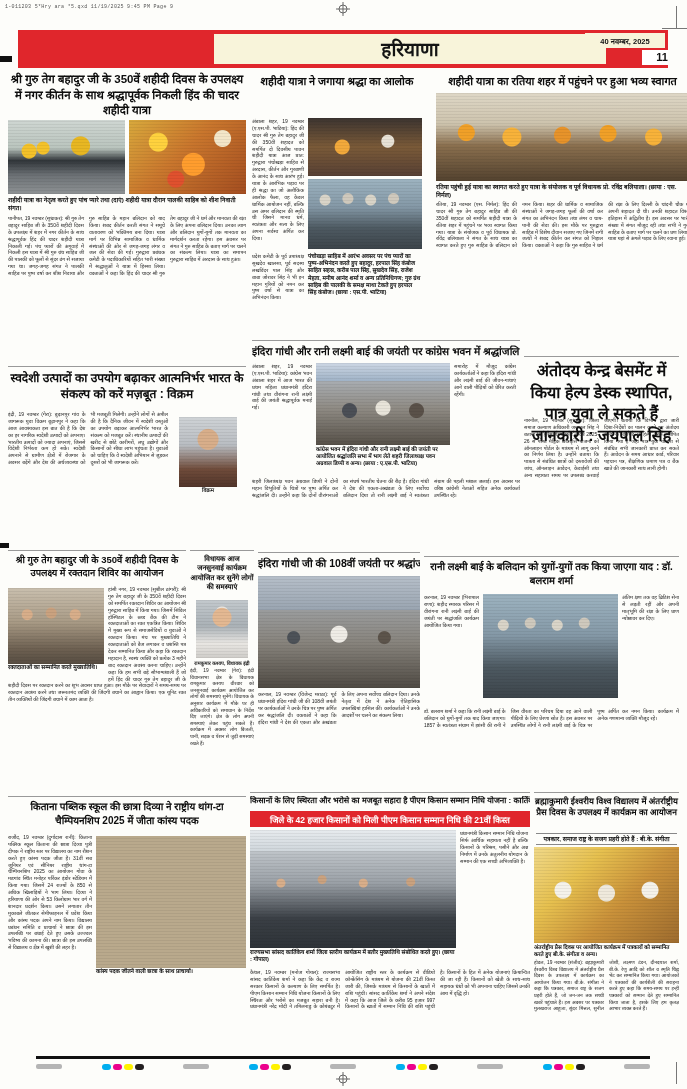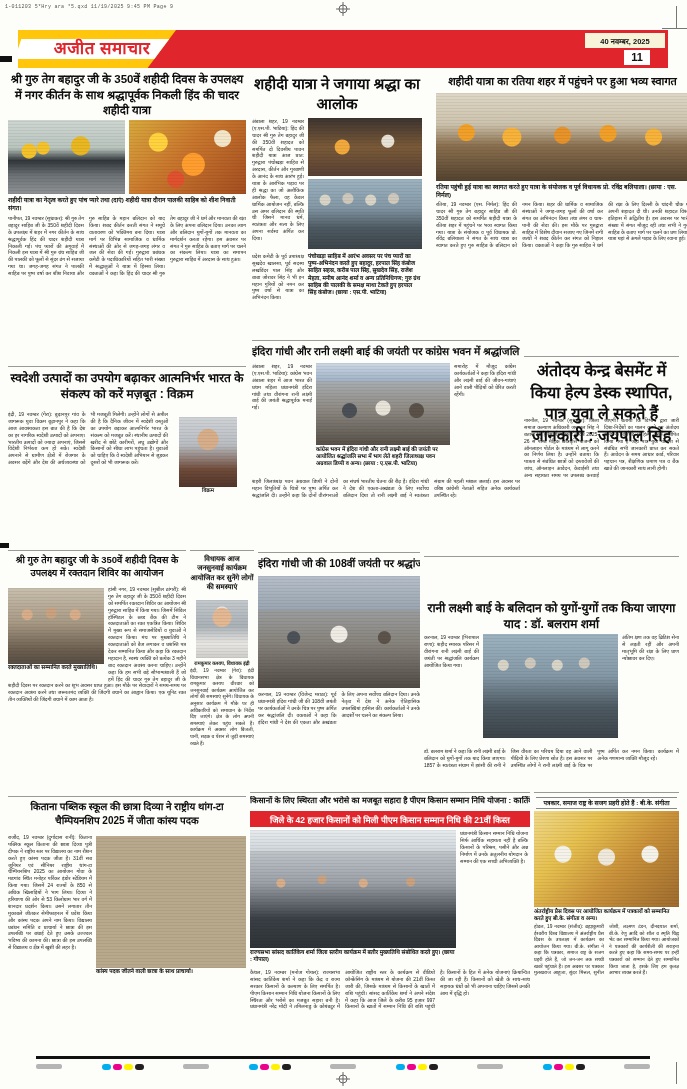--- a/index.html
+++ b/index.html
@@ -28,22 +28,22 @@
               transform:skewX(-18deg); }
   .logo-text{ position:absolute; left:14px; top:6px; width:140px; text-align:center;
               font-size:17px; font-weight:bold; color:var(--masthead_red,#e0262c);
               text-shadow:0 0 1px #fff,0 0 2px #fff; letter-spacing:.5px; }
   .edition-box{ position:absolute; left:196px; top:4px; width:392px; height:30px;
                 background:var(--cream,#f8f4da); display:flex; align-items:center; justify-content:center; }
   .edition-box span{ font-size:19px; font-weight:bold; color:#141414; }
   .date-box{ position:absolute; right:3px; top:3px; width:80px; height:15px;
              background:var(--cream,#f8f4da); display:flex; align-items:center; justify-content:center; }
   .date-box span{ font-size:7.5px; font-weight:bold; color:#111; }
-  .pageno-box{ position:absolute; right:18px; top:20px; width:26px; height:15px;
-               background:#ffffff; border-bottom:2px solid #fff; display:flex; align-items:center; justify-content:center; }
+  .pageno-box{ position:absolute; right:0; top:20px; width:26px; height:15px;
+               background:#ffffff; border-bottom:2px solid #fff; display:flex; align-items:center; justify-content:flex-end; }
   .pageno-box span{ font-size:11px; font-weight:bold; color:#111; }
 
   
   .art{ position:absolute; overflow:hidden; }
   .hl{ font-weight:bold; color:#0d0d0d; text-align:center; line-height:1.35; }
   .subhl{ font-weight:bold; color:#0d0d0d; text-align:center; line-height:1.3;
           border-top:1px solid #888; border-bottom:1px solid #888; padding:1px 0; }
   .bodytxt{ font-size:5px; line-height:1.38; text-align:justify; color:#222; }
   .bodytxt.c2{ column-count:2; column-gap:5px; }
   .bodytxt.c3{ column-count:3; column-gap:5px; }
@@ -155,44 +155,43 @@
         <line x1="7" y1="0" x2="7" y2="14" stroke="#666" stroke-width="1"></line>
         <line x1="0" y1="7" x2="14" y2="7" stroke="#666" stroke-width="1"></line>
       </svg>
   </div>
   <div class="trim-v" style="left:676px;top:6px;height:22px;"></div>
   <div class="trim-h" style="left:662px;top:28px;width:25px;"></div>
   <div class="fold" style="top:56px;width:12px;height:6px;"></div>
   <div class="fold" style="top:543px;width:9px;height:5px;"></div>
 
   <div class="masthead">
-    <div class="logo-wrap">
-      <div class="logo-band"></div>
-      <div class="logo-text">अजीत समाचार</div>
+    <div class="edition-box">
+      <span>हरियाणा</span>
     </div>
     <div class="date-box">
       <span>40 नवम्बर, 2025</span>
     </div>
     <div class="pageno-box">
       <span>11</span>
     </div>
   </div>
 
   <div class="art" style="left:8px;top:72px;width:238px;height:292px;">
     <div class="hl" style="font-size:11.5px;height:46px;">श्री गुरु तेग बहादुर जी के 350वें शहीदी दिवस के उपलक्ष्य में नगर कीर्तन के साथ श्रद्धापूर्वक निकली हिंद की चादर शहीदी यात्रा</div>
     <div class="row" style="gap:4px;margin-top:2px;">
       <div class="ph ph-street grain" style="width:117px;height:74px;"></div>
       <div class="ph ph-flowers grain" style="width:117px;height:74px;"></div>
     </div>
     <div class="cap" style="margin-top:2px;height:16px;font-size:6.2px;">शहीदी यात्रा का नेतृत्व करते हुए पांच प्यारे तथा (दाएं) शहीदी यात्रा दौरान पालकी साहिब को शीश निवाती संगत।</div>
     <div class="bodytxt c3" style="margin-top:3px;height:146px;">पानीपत, 19 नवम्बर (सुधाकर): श्री गुरु तेग बहादुर साहिब जी के 350वें शहीदी दिवस के उपलक्ष्य में शहर में नगर कीर्तन के साथ श्रद्धापूर्वक हिंद की चादर शहीदी यात्रा निकाली गई। पंच प्यारों की अगुवाई में निकली इस यात्रा में श्री गुरु ग्रंथ साहिब जी की पालकी को फूलों से सुंदर ढंग से सजाया गया था। जगह-जगह संगत ने पालकी साहिब पर पुष्प वर्षा कर शीश निवाया और गुरु साहिब के महान बलिदान को याद किया। शबद कीर्तन करती संगत ने समूचे वातावरण को भक्तिमय बना दिया। यात्रा मार्ग पर विभिन्न सामाजिक व धार्मिक संस्थाओं की ओर से जगह-जगह लंगर व जल की सेवा की गई। गुरुद्वारा प्रबंधक कमेटी के पदाधिकारियों सहित भारी संख्या में श्रद्धालुओं ने यात्रा में हिस्सा लिया। वक्ताओं ने कहा कि हिंद की चादर श्री गुरु तेग बहादुर जी ने धर्म और मानवता की रक्षा के लिए अपना बलिदान दिया। उनका त्याग और बलिदान युगों-युगों तक मानवता का मार्गदर्शन करता रहेगा। इस अवसर पर संगत ने गुरु साहिब के बताए मार्ग पर चलने का संकल्प लिया। यात्रा का समापन गुरुद्वारा साहिब में अरदास के साथ हुआ।</div>
   </div>
 
   <div class="art" style="left:252px;top:74px;width:170px;height:262px;">
-    <div class="hl" style="font-size:15px;height:42px;line-height:1.3;">शहीदी यात्रा ने जगाया श्रद्धा का आलोक</div>
+    <div class="hl" style="font-size:11px;height:42px;line-height:1.3;font-family:Liberation Serif, serif;">शहीदी यात्रा ने जगाया श्रद्धा का आलोक</div>
     <div class="row" style="gap:4px;margin-top:2px;">
       <div class="bodytxt" style="width:52px;height:132px;">अंबाला शहर, 19 नवम्बर (ए.एस.पी. भाटिया): हिंद की चादर श्री गुरु तेग बहादुर जी की 350वीं शहादत को समर्पित दो दिवसीय पावन शहीदी यात्रा आज प्रात: गुरुद्वारा पंचोखड़ा साहिब से अरदास, कीर्तन और गुरबाणी के आनंद के साथ आरंभ हुई। यात्रा के आरंभिक पड़ाव पर ही श्रद्धा का जो अलौकिक आलोक फैला, वह केवल धार्मिक आयोजन नहीं, बल्कि उस अमर बलिदान की स्मृति थी जिसने मानव धर्म, स्वतंत्रता और सत्य के लिए अपना सर्वस्व अर्पित कर दिया।</div>
       <div class="ph-stack" style="width:114px;">
         <div class="ph ph-award grain" style="width:114px;height:58px;"></div>
         <div class="ph ph-group grain" style="width:114px;height:70px;"></div>
       </div>
     </div>
     <div class="row" style="gap:4px;margin-top:3px;">
       <div class="bodytxt" style="width:52px;height:70px;">प्रदेश कमेटी के पूर्व उपाध्यक्ष सुखदेव खालसा, पूर्व सदस्य लखविंदर पाल सिंह और बाबा जोरावर सिंह ने भी इन महान गुरियों को नमन कर पुष्प वर्षा से यात्रा का अभिनंदन किया।</div>
       <div class="cap" style="width:114px;height:70px;font-size:5.8px;">पंचोखड़ा साहिब में आरंभ अवसर पर पंच प्यारों का पुष्प-अभिनंदन करते हुए बहादुर, हरपाल सिंह कंबोज साहित सहस्र, करीब पाल सिंह, सुखदेव सिंह, राजेश मेहता, मनीष आनंद शर्मा व अन्य प्रतिनिधिगण; गुरु ग्रंथ साहिब की पालकी के समक्ष माथा टेकते हुए हरपाल सिंह कंबोज। (छाया : एस.पी. भाटिया)</div>
@@ -253,21 +252,21 @@
     <div class="bodytxt" style="margin-top:2px;height:120px;font-size:4.8px;">इंद्री, 19 नवम्बर (गेरा): इंद्री विधानसभा क्षेत्र के विधायक रामकुमार कश्यप वीरवार को जनसुनवाई कार्यक्रम आयोजित कर लोगों की समस्याएं सुनेंगे। विधायक के अनुसार कार्यक्रम में मौके पर ही अधिकारियों को समाधान के निर्देश दिए जाएंगे। क्षेत्र के लोग अपनी समस्याएं लेकर पहुंच सकते हैं। कार्यक्रम में अक्सर लोग बिजली, पानी, सड़क व पेंशन से जुड़ी समस्याएं रखते हैं।</div>
   </div>
 
   <div class="art rule-top" style="left:258px;top:552px;width:162px;height:240px;padding-top:3px;">
     <div class="hl" style="font-size:10.5px;height:18px;white-space:nowrap;overflow:hidden;">इंदिरा गांधी जी की 108वीं जयंती पर श्रद्धांजलि</div>
     <div class="ph ph-table grain" style="width:162px;height:112px;margin-top:2px;"></div>
     <div class="bodytxt c2" style="margin-top:3px;height:98px;">करनाल, 19 नवम्बर (विजेन्द्र मराठा): पूर्व प्रधानमंत्री इंदिरा गांधी जी की 108वीं जयंती पर कार्यकर्ताओं ने उनके चित्र पर पुष्प अर्पित कर श्रद्धांजलि दी। वक्ताओं ने कहा कि इंदिरा गांधी ने देश की एकता और अखंडता के लिए अपना सर्वोच्च बलिदान दिया। उनके नेतृत्व में देश ने अनेक ऐतिहासिक उपलब्धियां हासिल कीं। कार्यकर्ताओं ने उनके आदर्शों पर चलने का संकल्प लिया।</div>
   </div>
 
   <div class="art rule-top" style="left:424px;top:556px;width:255px;height:236px;padding-top:3px;">
-    <div class="hl" style="font-size:12px;height:32px;margin-top:40px;">रानी लक्ष्मी बाई के बलिदान को युगों-युगों तक किया जाएगा याद : डॉ. बलराम शर्मा</div>
+    <div class="hl" style="font-size:10px;height:32px;">रानी लक्ष्मी बाई के बलिदान को युगों-युगों तक किया जाएगा याद : डॉ. बलराम शर्मा</div>
     <div class="row" style="gap:4px;margin-top:2px;">
       <div class="bodytxt" style="width:55px;height:110px;">करनाल, 19 नवम्बर (भिरापाल राणा): शहीद स्मारक परिसर में वीरांगना रानी लक्ष्मी बाई की जयंती पर श्रद्धांजलि कार्यक्रम आयोजित किया गया।</div>
       <div class="ph ph-group grain" style="width:135px;height:104px;"></div>
       <div class="bodytxt" style="width:57px;height:110px;">अंतिम क्षण तक वह ब्रिटिश सेना से लड़ती रहीं और अपनी मातृभूमि की रक्षा के लिए प्राण न्योछावर कर दिए।</div>
     </div>
     <div class="bodytxt c3" style="margin-top:4px;height:78px;">डॉ. बलराम शर्मा ने कहा कि रानी लक्ष्मी बाई के बलिदान को युगों-युगों तक याद किया जाएगा। 1857 के स्वतंत्रता संग्राम में झांसी की रानी ने जिस वीरता का परिचय दिया वह आने वाली पीढ़ियों के लिए प्रेरणा स्रोत है। इस अवसर पर उपस्थित लोगों ने रानी लक्ष्मी बाई के चित्र पर पुष्प अर्पित कर नमन किया। कार्यक्रम में अनेक गणमान्य व्यक्ति मौजूद रहे।</div>
   </div>
 
   <div class="art rule-top" style="left:8px;top:796px;width:238px;height:256px;padding-top:3px;">
     <div class="hl" style="font-size:10px;height:32px;">किताना पब्लिक स्कूल की छात्रा दिव्या ने राष्ट्रीय थांग-टा चैम्पियनशिप 2025 में जीता कांस्य पदक</div>
@@ -287,20 +286,21 @@
       <div style="width:206px;">
         <div class="ph ph-conf grain" style="width:206px;height:118px;"></div>
         <div class="cap" style="height:16px;font-size:5.8px;margin-top:1px;">राज्यसभा सांसद कार्तिकेय शर्मा जिला स्तरीय कार्यक्रम में बतौर मुख्यतिथि संबोधित करते हुए। (छाया : गोपाल)</div>
       </div>
       <div class="bodytxt" style="width:68px;height:136px;">प्रधानमंत्री किसान सम्मान निधि योजना सिर्फ आर्थिक सहायता नहीं है बल्कि किसानों के परिश्रम, पसीने और अन्न निर्माण में उनके अतुलनीय योगदान के सम्मान की एक सच्ची अभिव्यक्ति है।</div>
     </div>
     <div class="bodytxt c3" style="margin-top:3px;height:78px;">कैथल, 19 नवम्बर (मनोज गोयल): राज्यसभा सांसद कार्तिकेय शर्मा ने कहा कि केंद्र व राज्य सरकार किसानों के कल्याण के लिए समर्पित है। पीएम किसान सम्मान निधि योजना किसानों के लिए स्थिरता और भरोसे का मजबूत सहारा बनी है। प्रधानमंत्री नरेंद्र मोदी ने तमिलनाडु के कोयंबटूर में आयोजित राष्ट्रीय स्तर के कार्यक्रम से वीडियो कॉन्फ्रेंसिंग के माध्यम से योजना की 21वीं किस्त जारी की, जिसके माध्यम से किसानों के खातों में राशि पहुंची। सांसद कार्तिकेय शर्मा ने अपने संदेश में कहा कि आज जिले के करीब 95 हजार 997 किसानों के खातों में सम्मान निधि की राशि पहुंची है। किसानों के हित में अनेक योजनाएं क्रियान्वित की जा रही हैं। किसानों को खेती के साथ-साथ सहायक धंधों को भी अपनाना चाहिए जिससे उनकी आय में वृद्धि हो।</div>
   </div>
 
   <div class="art rule-top" style="left:534px;top:792px;width:145px;height:260px;padding-top:3px;">
+    <div class="hl" style="font-size:8.5px;height:36px;">ब्रह्माकुमारी ईश्वरीय विश्व विद्यालय में अंतर्राष्ट्रीय प्रैस दिवस के उपलक्ष्य में कार्यक्रम का आयोजन</div>
     <div class="subhl" style="font-size:6.2px;height:12px;margin:1px 2px;">पत्रकार, समाज राष्ट्र के सजग प्रहरी होते हैं : बी.के. संगीता</div>
     <div class="ph ph-stage grain" style="width:145px;height:96px;margin-top:2px;"></div>
     <div class="cap" style="height:14px;font-size:5.6px;margin-top:1px;">अंतर्राष्ट्रीय प्रैस दिवस पर आयोजित कार्यक्रम में पत्रकारों को सम्मानित करते हुए बी.के. संगीता व अन्य।</div>
     <div class="bodytxt c2" style="margin-top:2px;height:88px;font-size:4.8px;">होडल, 19 नवम्बर (संजीव): ब्रह्माकुमारी ईश्वरीय विश्व विद्यालय में अंतर्राष्ट्रीय प्रैस दिवस के उपलक्ष्य में कार्यक्रम का आयोजन किया गया। बी.के. संगीता ने कहा कि पत्रकार, समाज राष्ट्र के सजग प्रहरी होते हैं, जो जन-जन तक सच्ची खबरें पहुंचाते हैं। इस अवसर पर पत्रकार मुलखराज आहूजा, सुंदर मित्तल, सुनील जोशी, लक्ष्मण टंडन, दीनदयाल शर्मा, बी.के. रेणु आदि को शॉल व स्मृति चिह्न भेंट कर सम्मानित किया गया। आयोजकों ने पत्रकारों की कार्यशैली की सराहना करते हुए कहा कि समय-समय पर इन्हीं पत्रकारों को सम्मान देते हुए सम्मानित किया जाता है, इसके लिए हम कृतज्ञ आभार व्यक्त करते हैं।</div>
   </div>
 
   <div class="foot-rule"></div>
   <div class="marks-row">
     <span class="dash"></span>
     <span class="cmyk">

